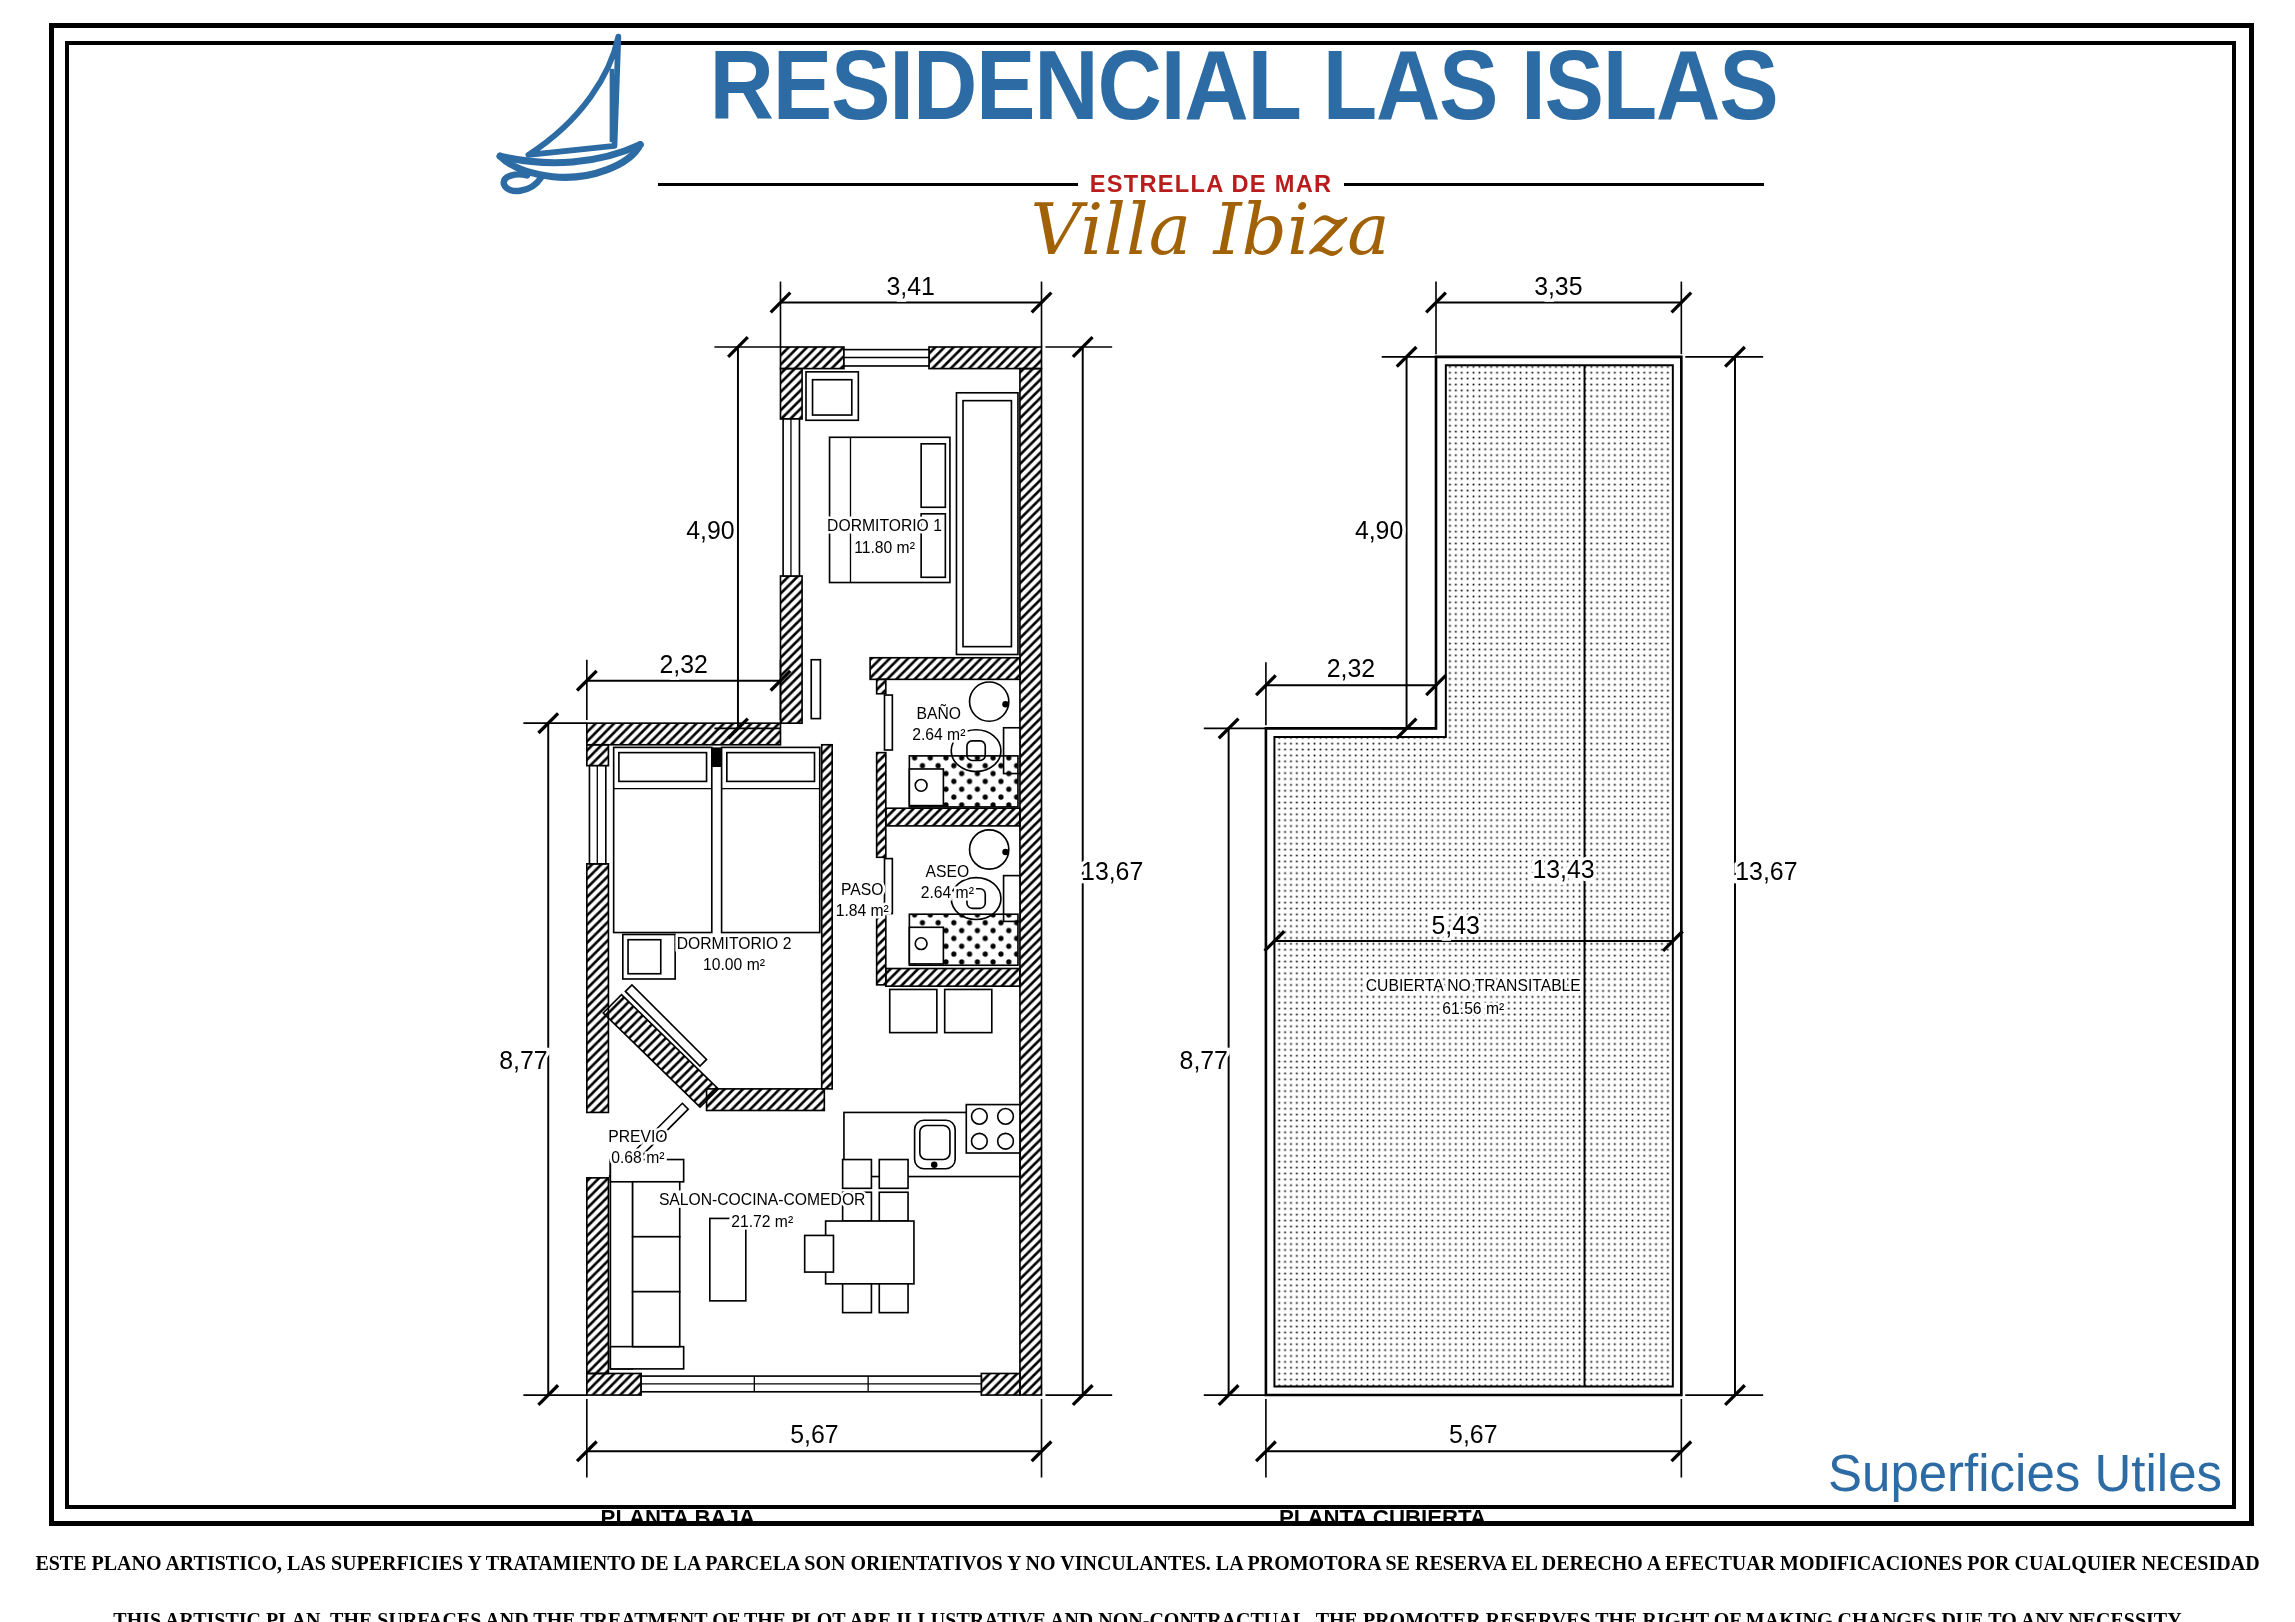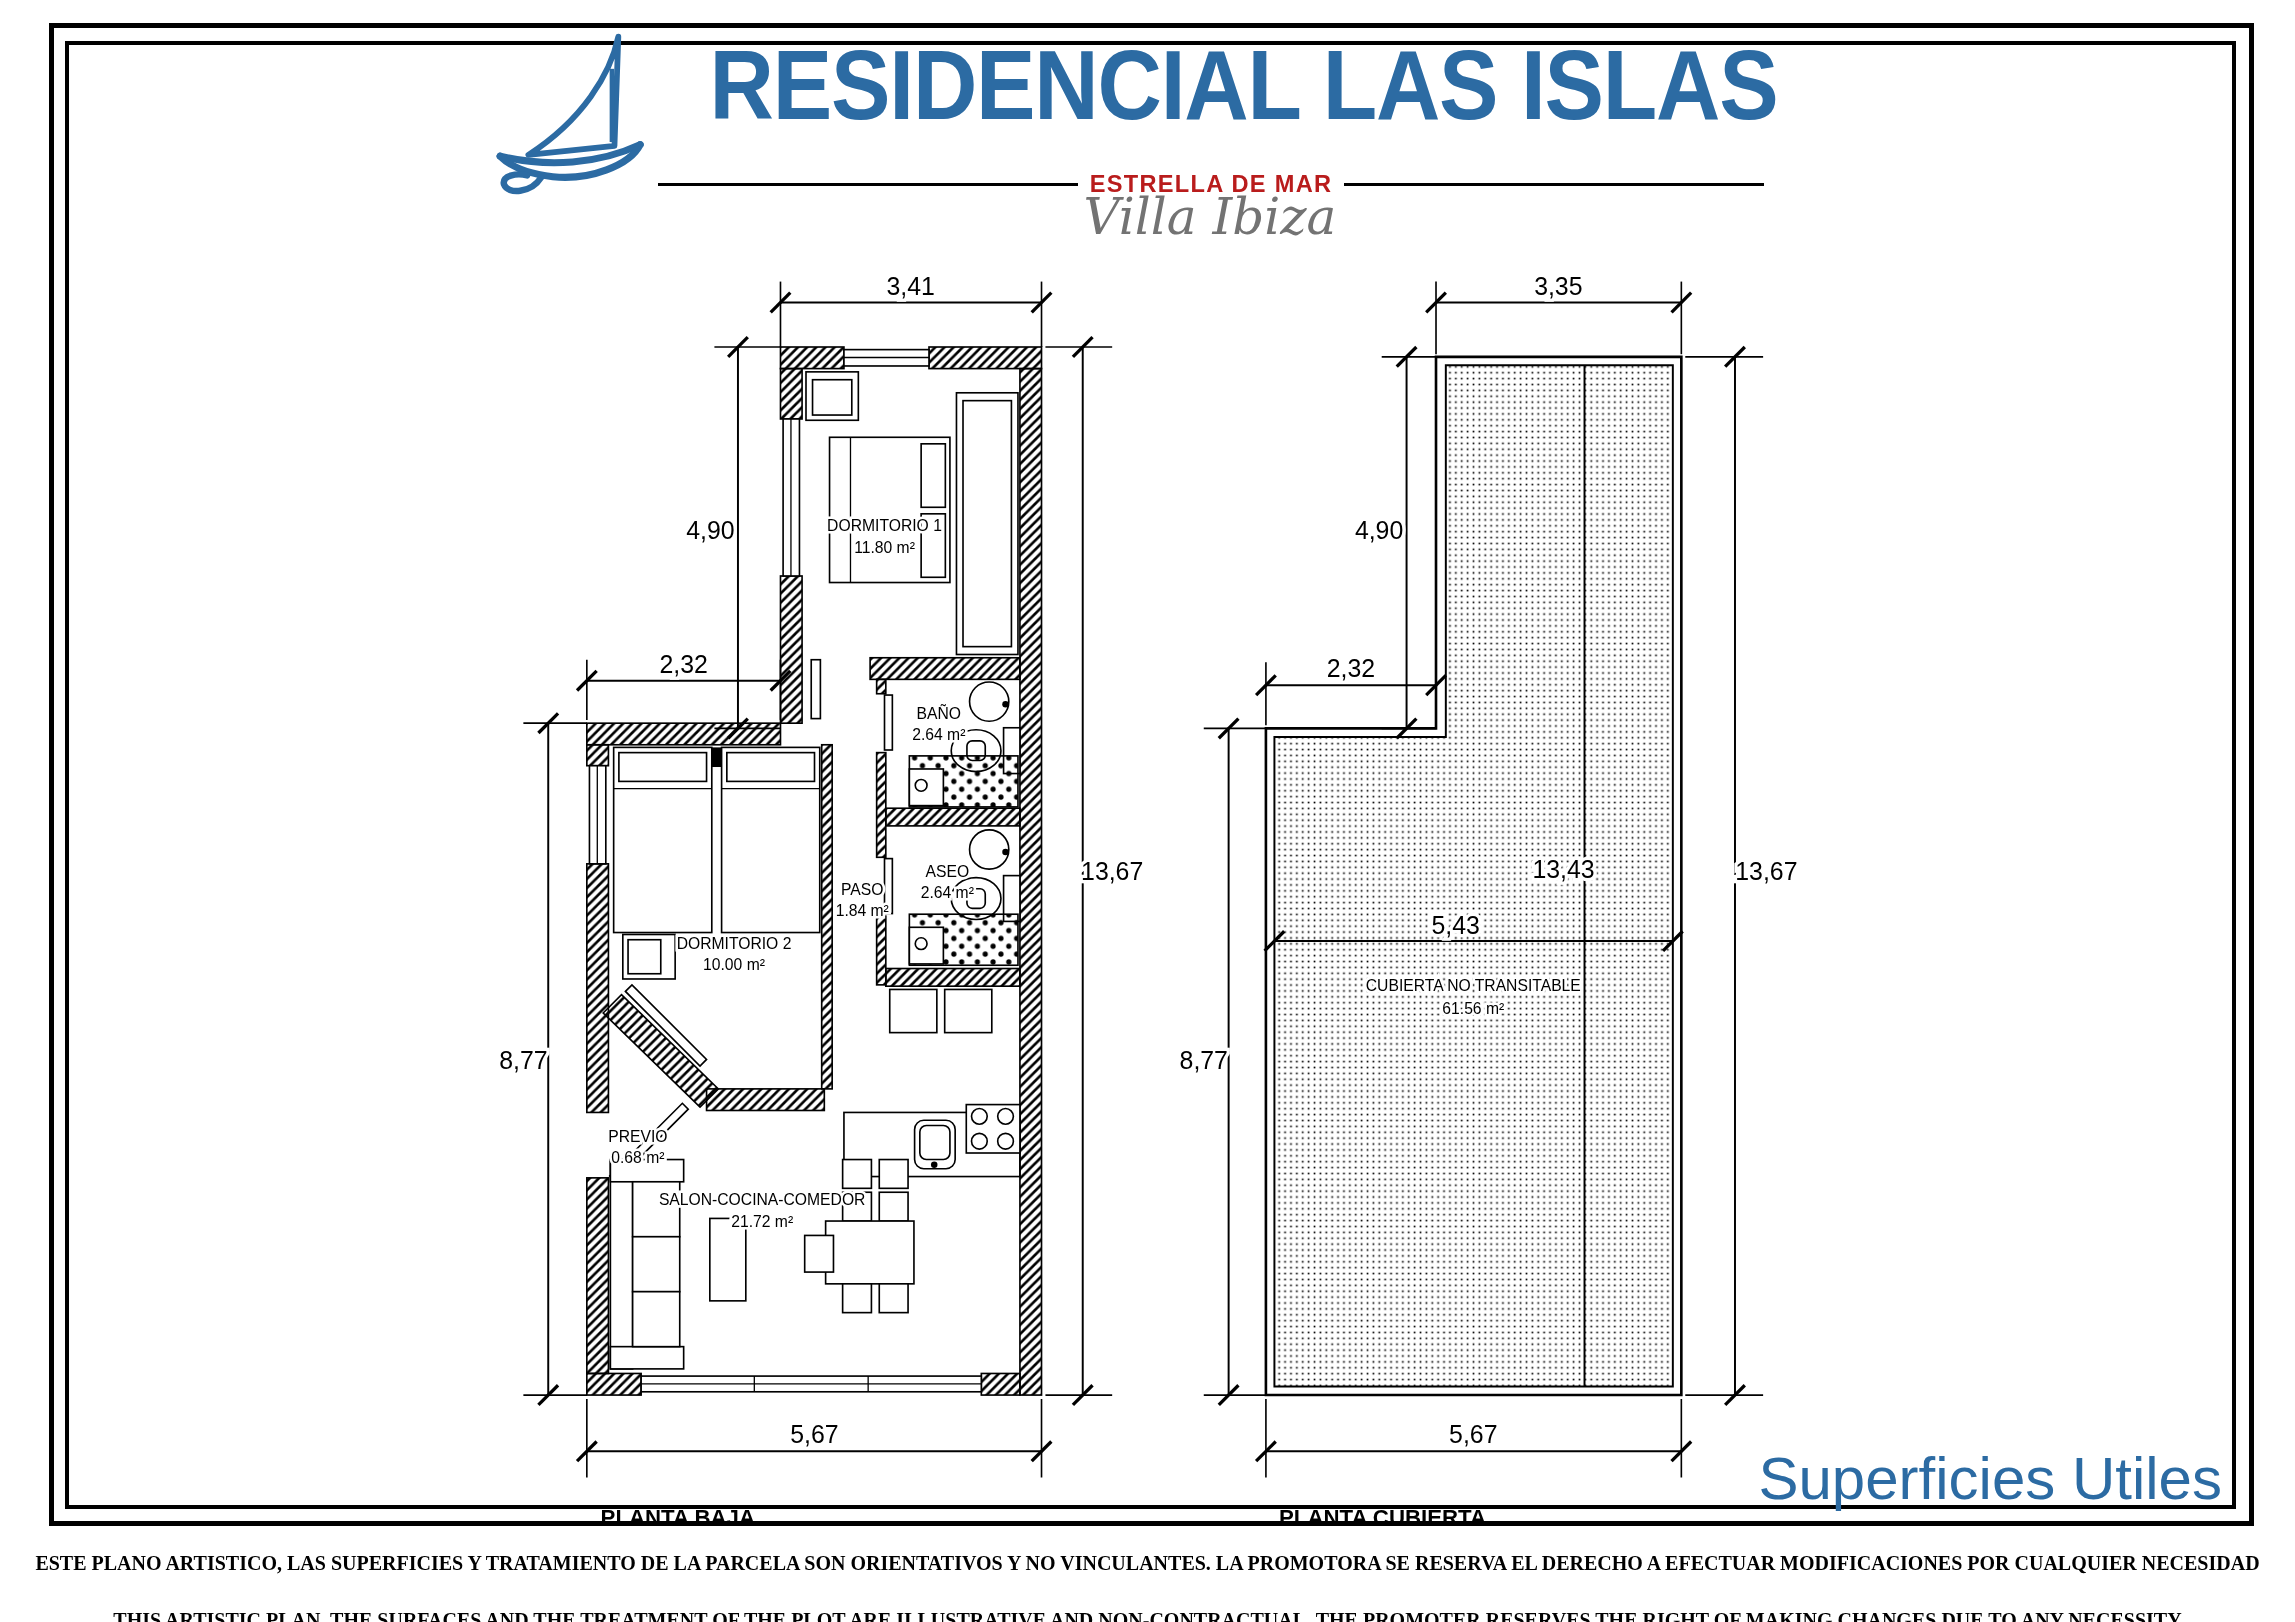--- a/index.html
+++ b/index.html
@@ -10,22 +10,22 @@
   .frame-inner{position:absolute;left:65px;top:41px;width:2171px;height:1468px;
         border:4.6px solid #000;box-sizing:border-box;}
   .brand{position:absolute;left:654px;top:27.5px;width:1112px;text-align:center;
         color:#2c6ba3;font-size:99px;font-weight:bold;letter-spacing:-1.3px;
         transform:scaleX(.9);transform-origin:center;white-space:nowrap;}
   .subrow{position:absolute;left:658px;top:171px;width:1106px;display:flex;
         align-items:center;gap:11.8px;}
   .subrow .bar{flex:1;height:3.9px;background:#000;}
   .subrow .subtxt{font-size:23.6px;font-weight:bold;letter-spacing:1.3px;color:#b91c1c;white-space:nowrap;}
   .villa{position:absolute;left:654px;top:188px;width:1112px;text-align:center;
-        font-family:"DejaVu Serif",serif;font-style:italic;font-size:50px;color:#737373;}
-  .superficies{position:absolute;right:73px;top:1444px;font-size:60px;color:#2c6ba3;
+        font-family:"DejaVu Serif",serif;font-style:italic;font-size:71px;color:#a16207;}
+  .superficies{position:absolute;right:73px;top:1444px;font-size:51px;color:#2c6ba3;
         font-family:"Liberation Sans",sans-serif;margin-left:35px;}
   .disc{position:absolute;left:0;width:2295px;text-align:center;
         font-family:"Liberation Serif",serif;font-weight:bold;font-size:20px;color:#000;}
   .disc1{top:1552px;}
   .disc2{top:1586px;margin-top:23px;}
   svg.plans{position:absolute;left:0;top:0;width:2295px;height:1623px;}
   .wall{fill:url(#hatch);stroke:#000;stroke-width:2.5;}
   .win{fill:#fff;stroke:#000;stroke-width:2.5;}
   .furn{fill:#fff;stroke:#000;stroke-width:2.5;}
   .furnn{fill:none;stroke:#000;stroke-width:2.5;}

